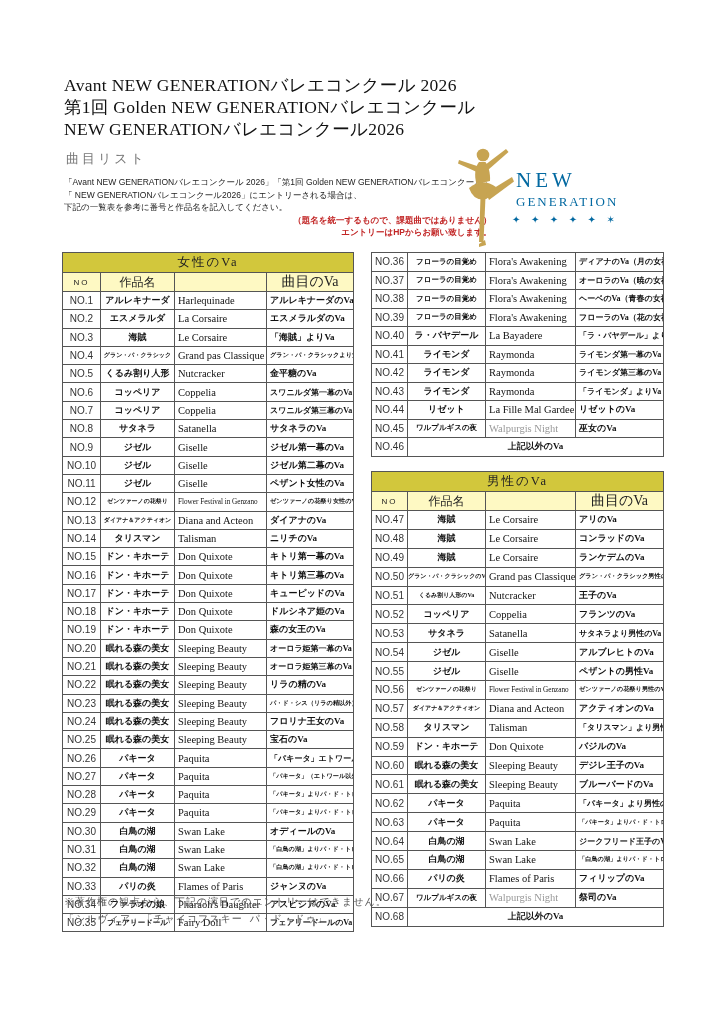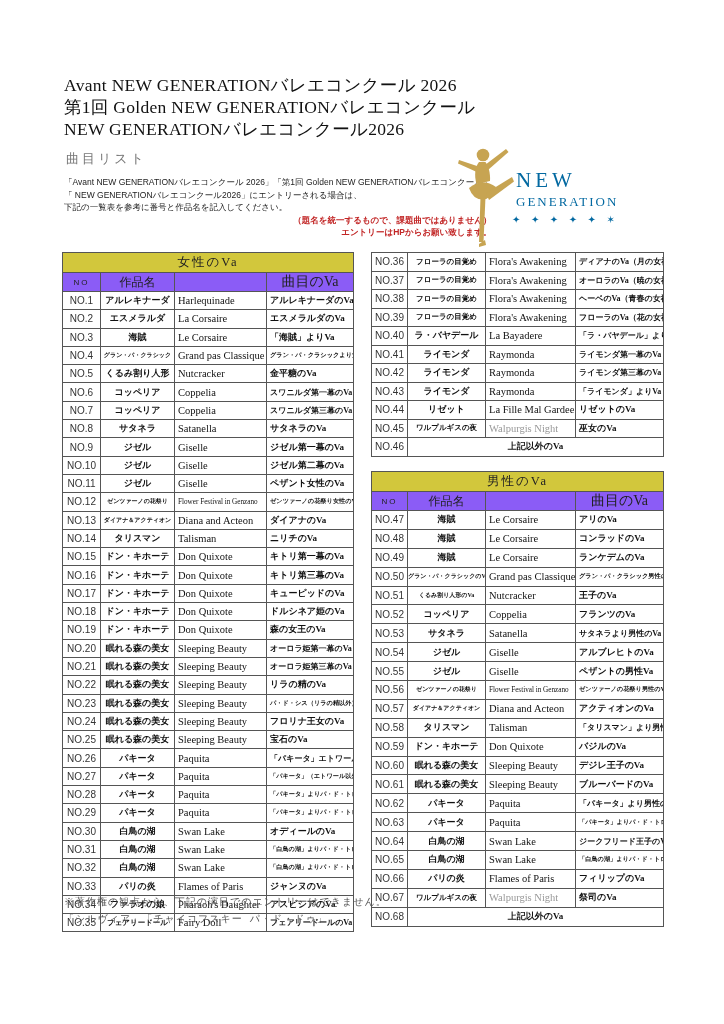--- a/index.html
+++ b/index.html
@@ -27,21 +27,21 @@
   .logo .lg-gen{position:absolute;left:66px;top:48px;font-size:13px;letter-spacing:2px;
                 font-family:"Liberation Serif",serif;}
   .logo .lg-stars{position:absolute;left:62px;top:68px;font-size:10px;letter-spacing:4px;}
 
   
   table.tbl{border-collapse:collapse;table-layout:fixed;position:absolute;
             border:1.5px solid #333;background:#fff;}
   .tbl th,.tbl td{border:1px solid #555;overflow:hidden;white-space:nowrap;padding:0;}
   .tbl th.title{background:#d2c73c;font-size:12.5px;font-weight:normal;height:19px;
                 letter-spacing:2px;text-align:center;color:#222;margin-left:16px;}
-  .tbl th.col{background:#8b5cf6;font-weight:normal;height:17px;text-align:center;color:#222;}
+  .tbl th.col{background:#fef9c3;font-weight:normal;height:17px;text-align:center;color:#222;}
   .tbl th.h-no{font-size:8px;letter-spacing:2px;font-family:"Liberation Sans",sans-serif;}
   .tbl th.h-jp{font-size:12px;}
   .tbl th.h-va{font-size:14px;}
 
   td.no{font-family:"Liberation Sans",sans-serif;font-size:10px;color:#333;
         text-align:center;}
   td.jp{font-size:9px;text-align:center;font-weight:bold;}
   td.en{font-size:10.5px;padding-left:3px;}
   td.va{font-size:9px;padding-left:3px;font-weight:bold;}
   td.jp.sm{font-size:7.5px;}

